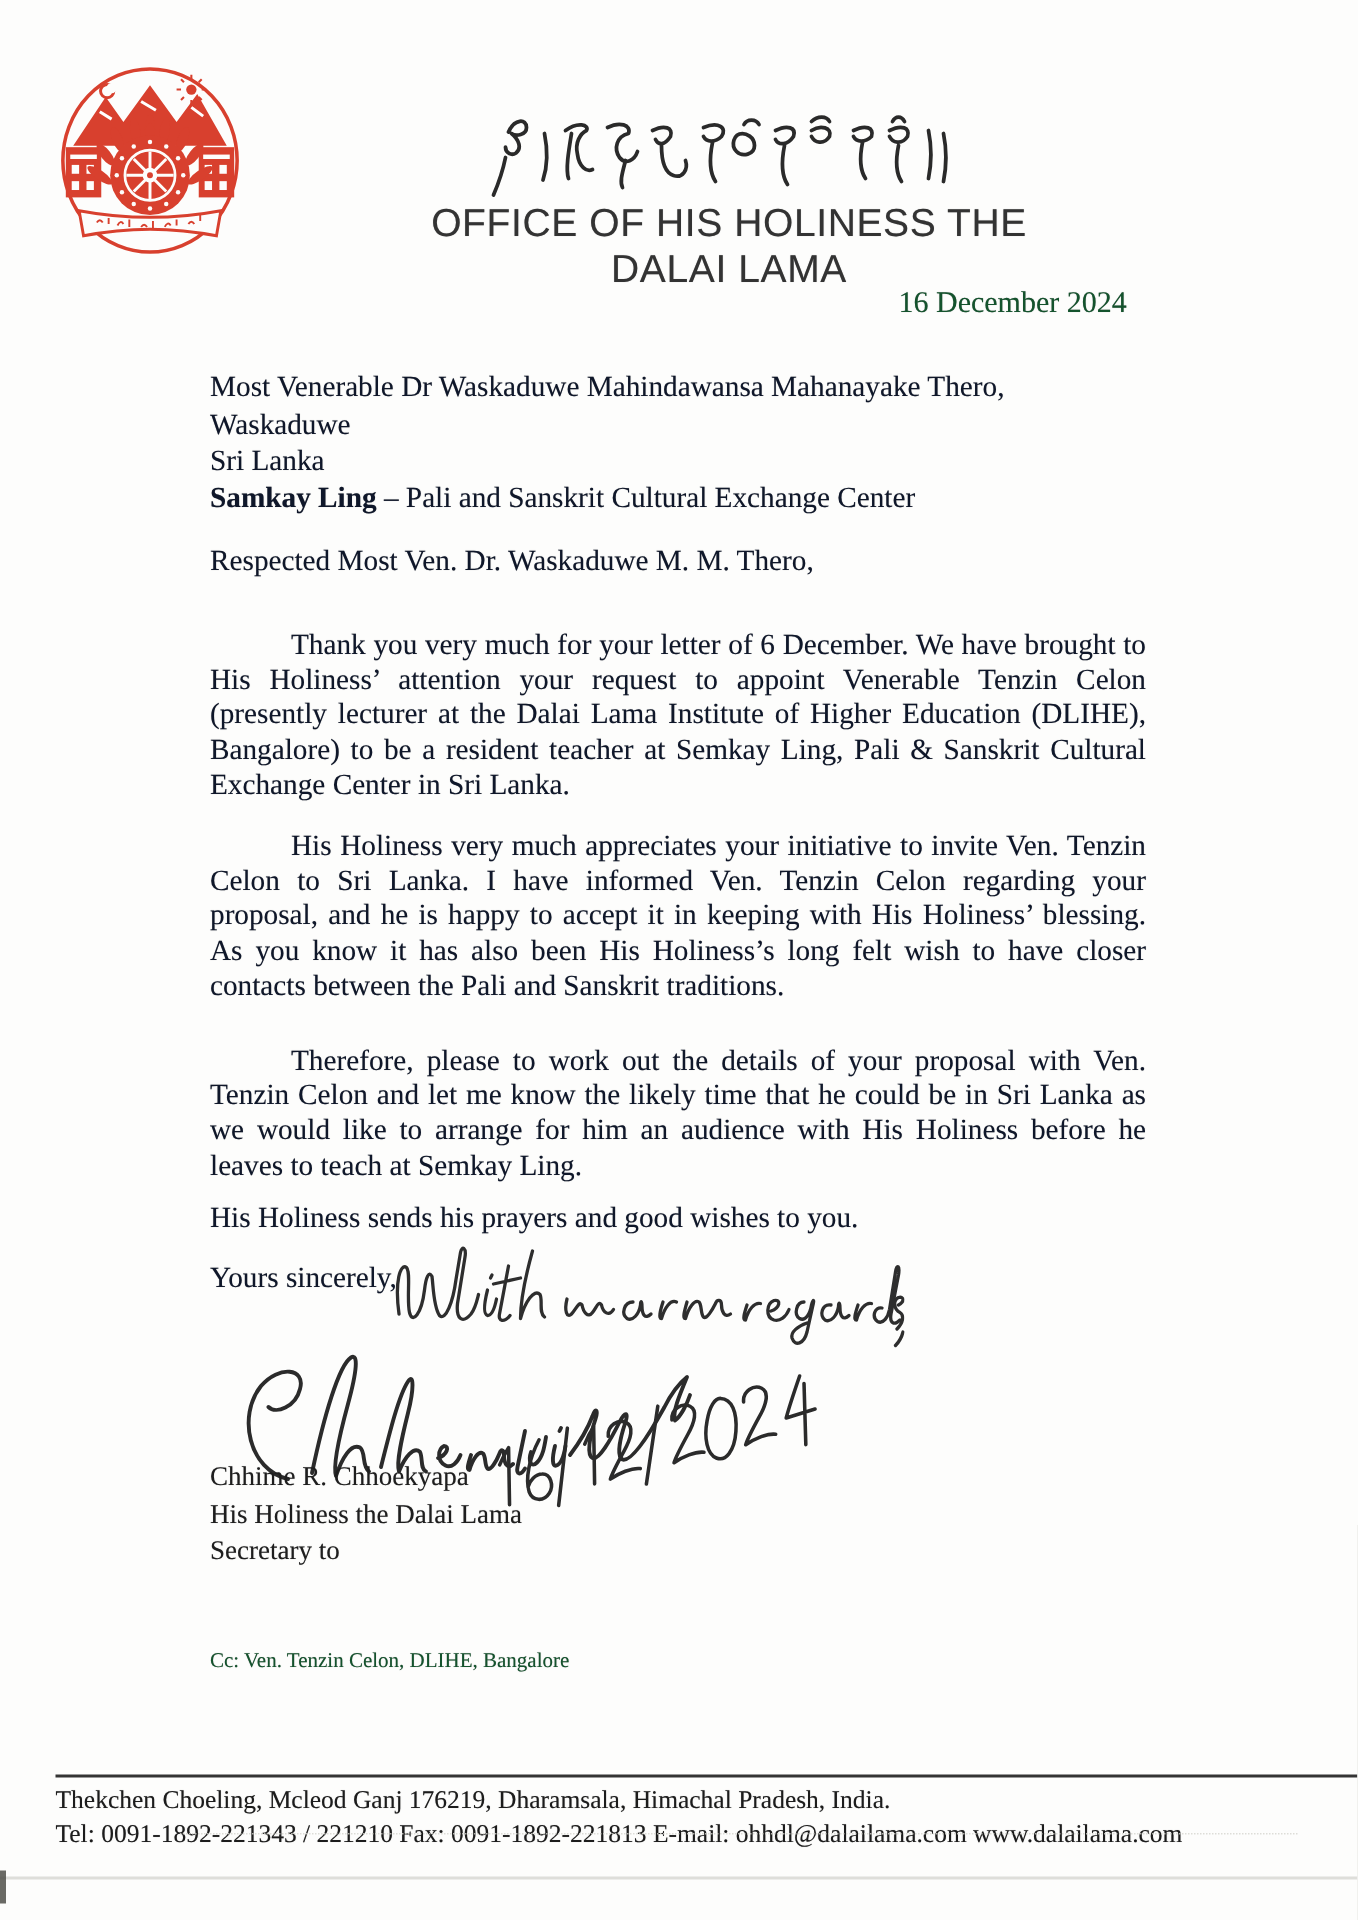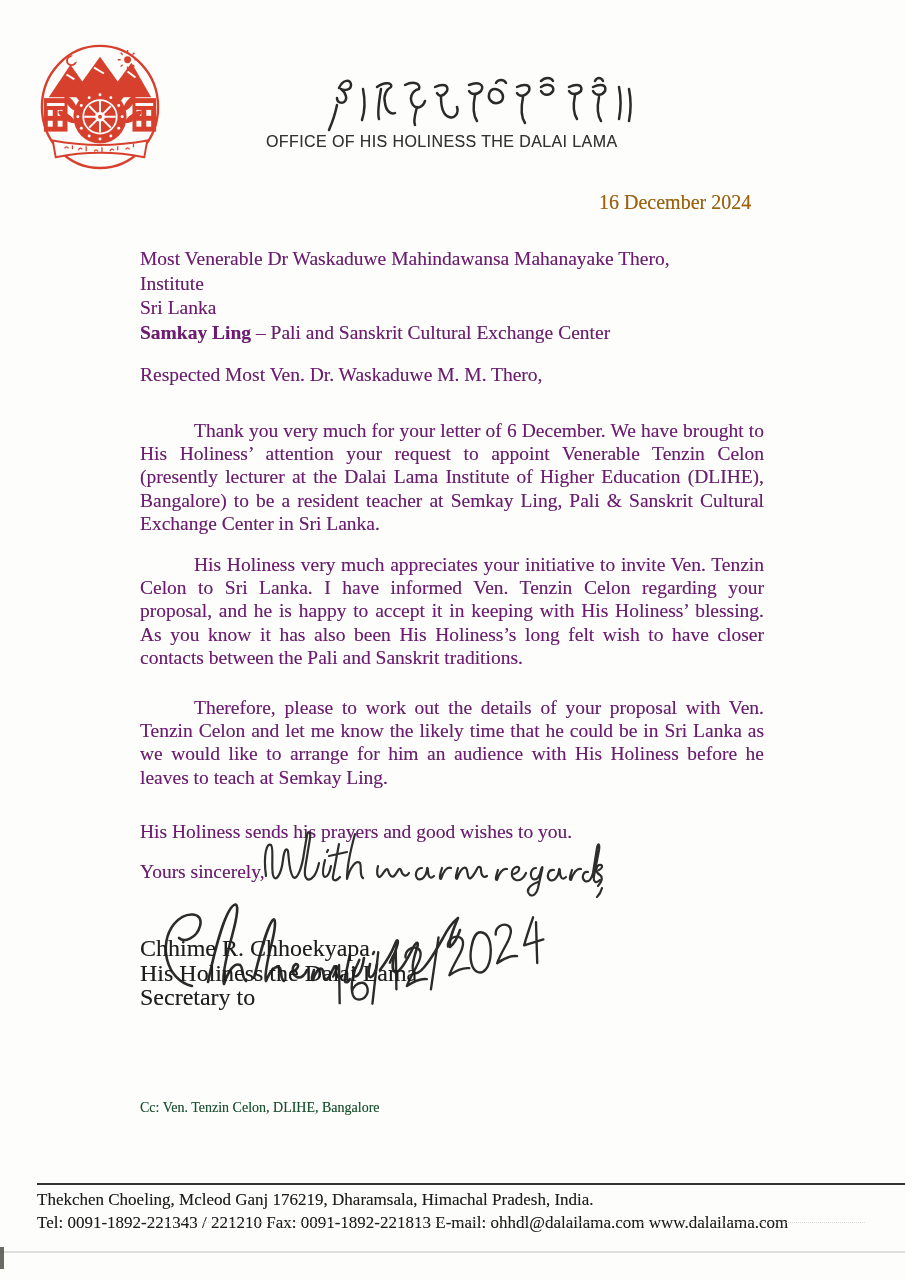--- a/index.html
+++ b/index.html
@@ -13,44 +13,44 @@
     color:#222;
   }
   .serif{font-family:"Liberation Serif", serif;}
   .sans{font-family:"Liberation Sans", sans-serif;}
   .soft{text-shadow:0 0 .5px rgba(40,40,40,.45);}
 
   .emblem{position:absolute;left:38px;top:42px;width:124px;height:128px;}
   .tibetan{position:absolute;left:326px;top:72px;width:318px;height:62px;}
   .office-name{
     position:absolute;left:266px;top:133px;width:440px;
-    text-align:left;font-size:16px;letter-spacing:.4px;color:#333;
-  }
-  .date-line{position:absolute;left:599px;top:191px;font-size:20px;color:#a16207;}
+    text-align:center;font-size:26px;letter-spacing:.4px;color:#333;
+  }
+  .date-line{position:absolute;left:599px;top:191px;font-size:20px;color:#14532d;}
 
   .letter-body{
     position:absolute;left:140px;top:247px;width:624px;
-    font-size:19.5px;color:#701a75;
+    font-size:19.5px;color:#0f172a;
   }
   .recipient{line-height:24.5px;}
   .salutation{margin-top:18px;line-height:24px;}
   .para{margin-top:27px;line-height:23.2px;text-align:justify;text-indent:54px;}
   .para.p1{margin-top:32px;}
   .para.p2{margin-top:18px;}
-  .closing{margin-top:31px;line-height:23.2px;}
+  .closing{margin-top:12px;line-height:23.2px;}
   .valediction{margin-top:17px;line-height:23.2px;}
 
   .hw{position:absolute;color:#2d2d2d;}
   .hw-regards{left:258px;top:824px;width:345px;height:76px;}
   .hw-signature{left:152px;top:896px;width:312px;height:106px;}
   .hw-date{left:322px;top:932px;width:228px;height:66px;transform:rotate(-12deg);}
 
   .signer-block{
-    position:absolute;left:140px;top:936px;
-    font-size:24px;line-height:24.5px;color:#1e1e1e;
+    position:absolute;left:140px;top:972px;
+    font-size:18px;line-height:24.5px;color:#1e1e1e;
   }
   .cc-line{position:absolute;left:140px;top:1100px;font-size:14px;color:#14532d;}
 
   .footer-rule{position:absolute;left:37px;right:0;top:1183px;height:2px;background:#343434;}
   .footer{
     position:absolute;left:37px;right:0;top:1188px;
     font-size:17px;line-height:23px;color:#1c1c1c;
   }
   .scan-dots{position:absolute;left:120px;right:40px;top:1222px;border-top:1px dotted #d6d6ce;opacity:.8;}
   .scan-line{position:absolute;left:0;right:0;top:1251px;height:2px;background:#dededa;}
@@ -163,21 +163,21 @@
     </g>
   </svg>
 
   <div class="office-name sans soft">OFFICE OF HIS HOLINESS THE DALAI LAMA</div>
 
   <div class="date-line serif soft">16 December 2024</div>
 
   <div class="letter-body soft">
     <div class="recipient">
       <div>Most Venerable Dr Waskaduwe Mahindawansa Mahanayake Thero,</div>
-      <div>Institute</div>
+      <div>Waskaduwe</div>
       <div>Sri Lanka</div>
       <div><b>Samkay Ling</b> <span>– Pali and Sanskrit Cultural Exchange Center</span></div>
     </div>
 
     <div class="salutation">Respected Most Ven. Dr. Waskaduwe M. M. Thero,</div>
 
     <div class="para p1">Thank you very much for your letter of 6 December. We have brought to His Holiness’ attention your request to appoint Venerable Tenzin Celon (presently lecturer at the Dalai Lama Institute of Higher Education (DLIHE), Bangalore) to be a resident teacher at Semkay Ling, Pali &amp; Sanskrit Cultural Exchange Center in Sri Lanka.</div>
     <div class="para p2">His Holiness very much appreciates your initiative to invite Ven. Tenzin Celon to Sri Lanka. I have informed Ven. Tenzin Celon regarding your proposal, and he is happy to accept it in keeping with His Holiness’ blessing. As you know it has also been His Holiness’s long felt wish to have closer contacts between the Pali and Sanskrit traditions.</div>
     <div class="para p3">Therefore, please to work out the details of your proposal with Ven. Tenzin Celon and let me know the likely time that he could be in Sri Lanka as we would like to arrange for him an audience with His Holiness before he leaves to teach at Semkay Ling.</div>
 

